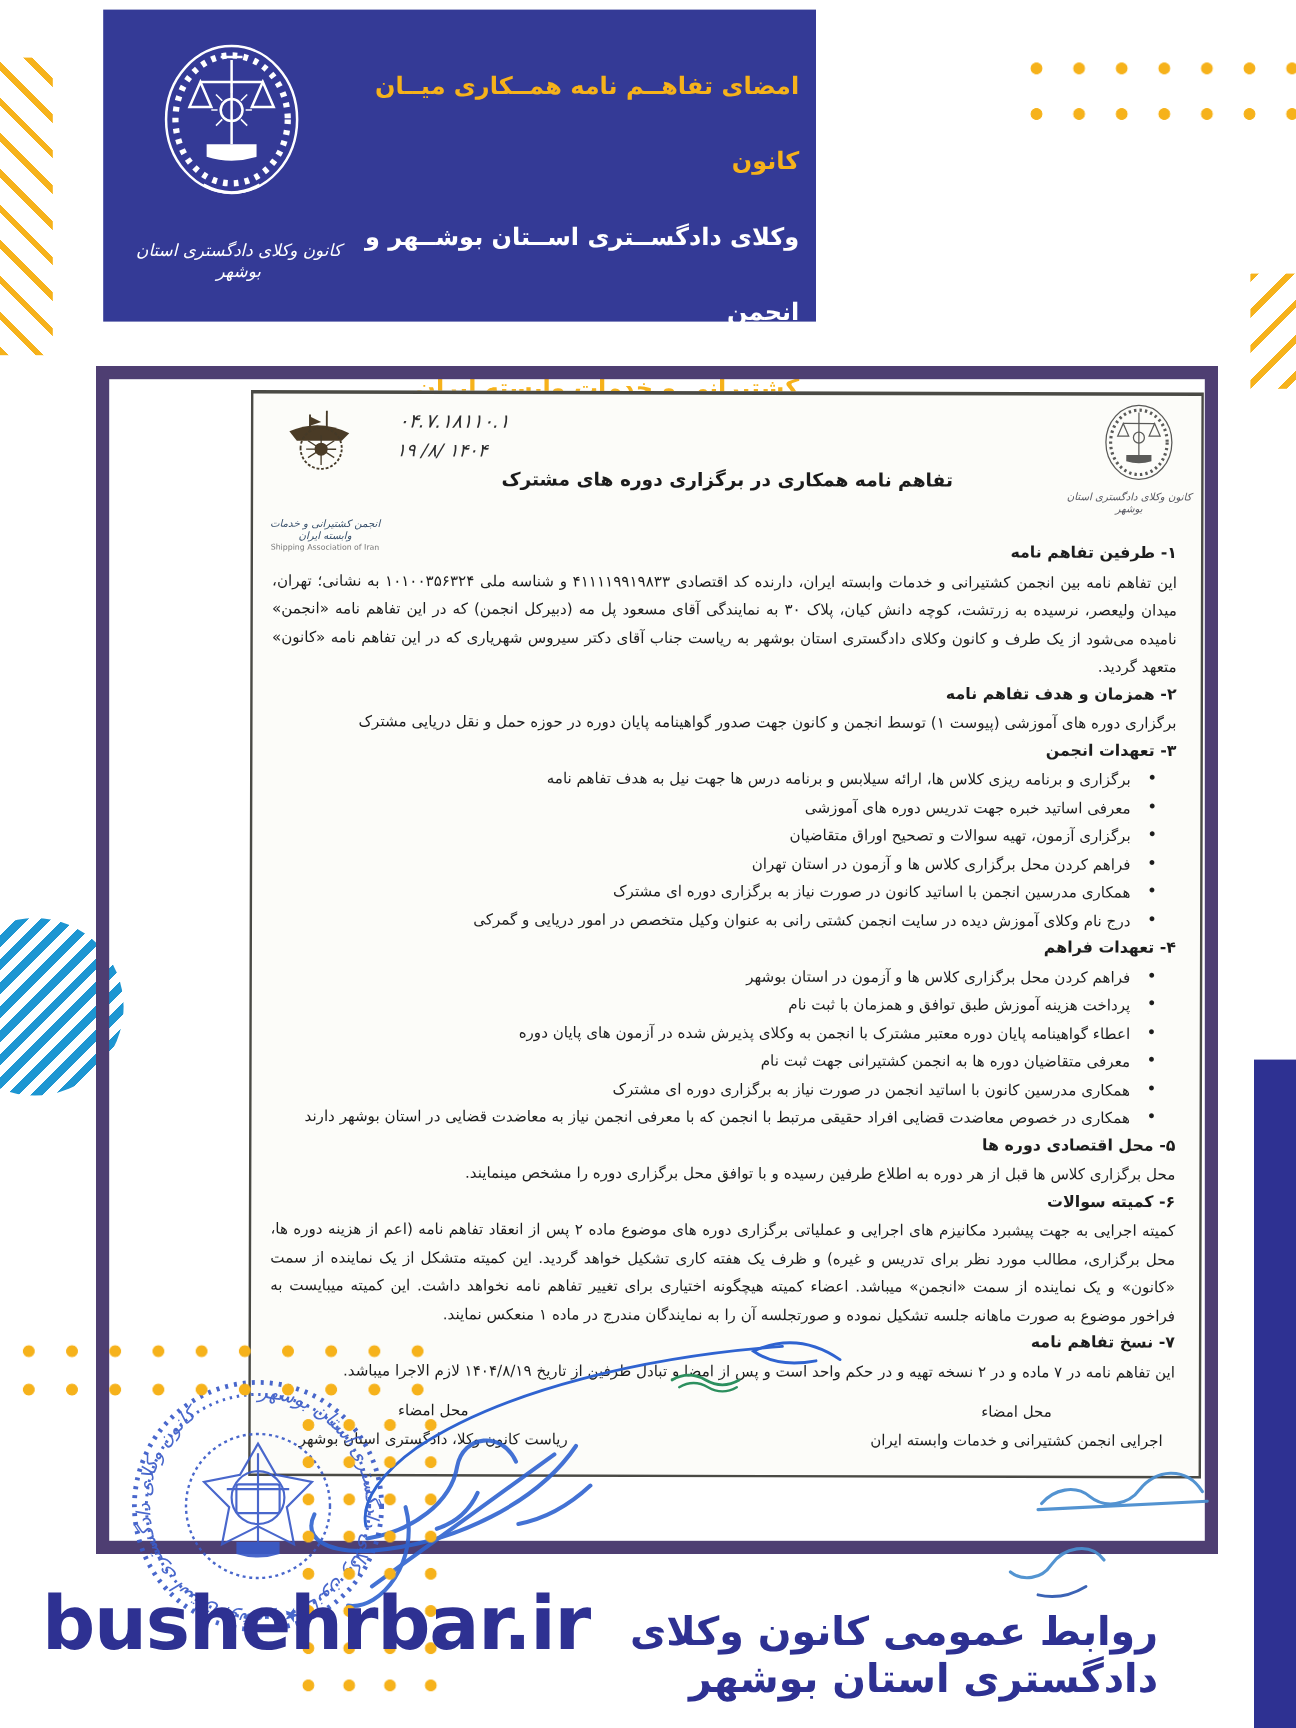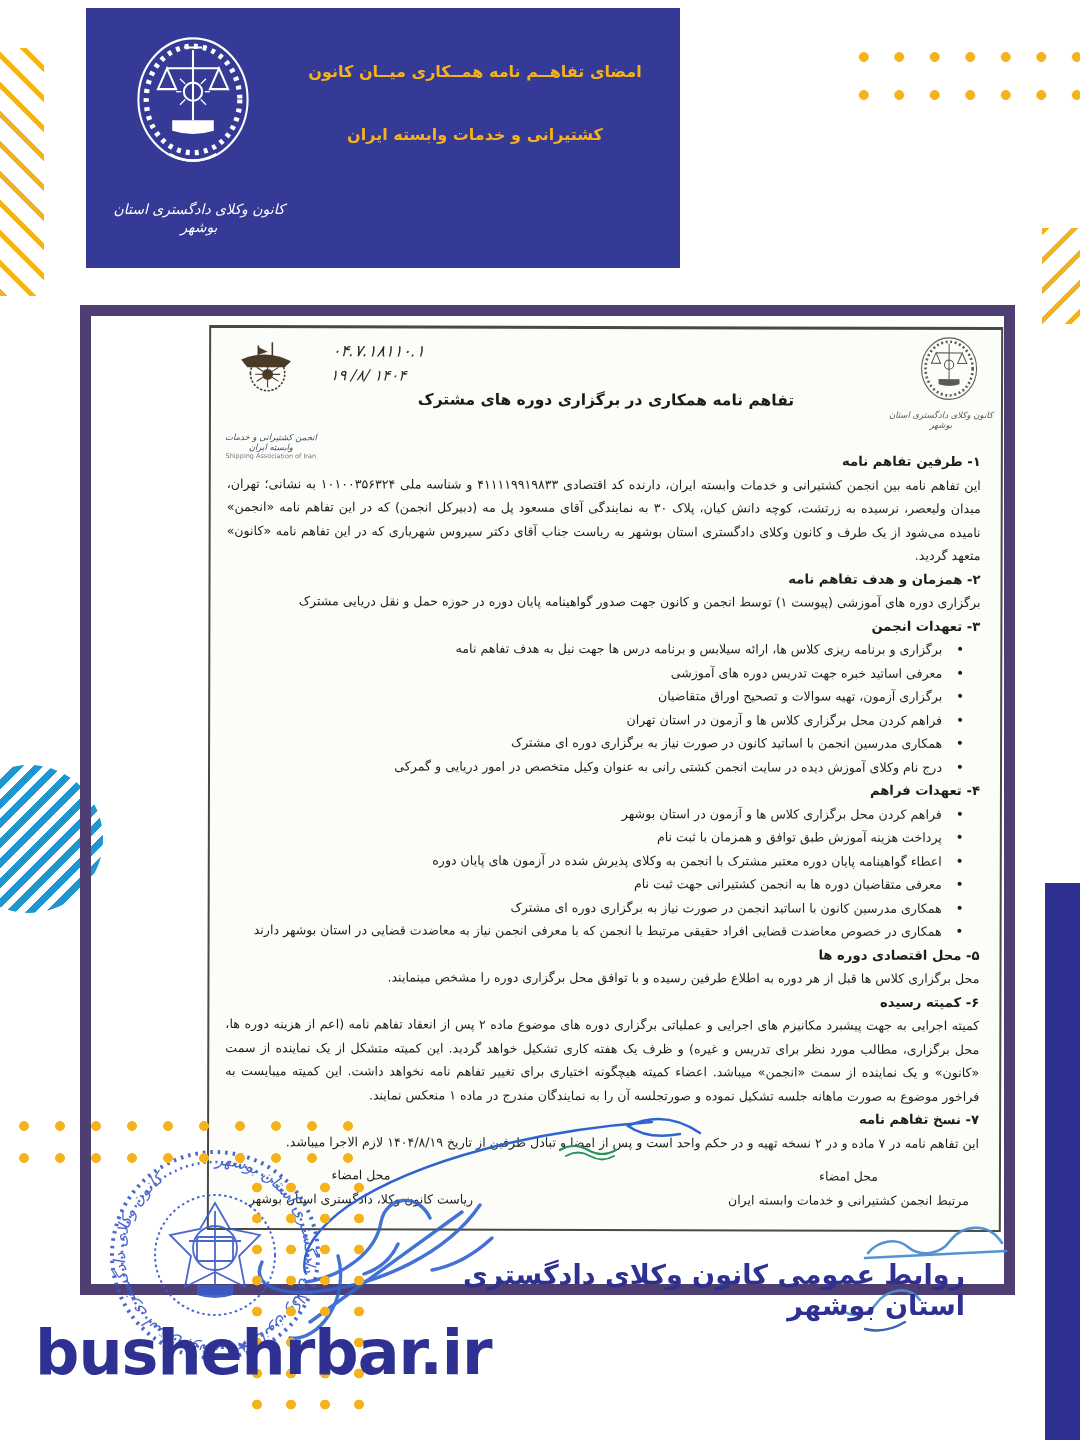--- a/index.html
+++ b/index.html
@@ -22,22 +22,22 @@
   .dots-blockB{left:240px;top:1172px;width:136px;height:240px;background-size:34px 31px;z-index:40;}
   .circle-stripes{left:-45px;top:765px;width:148px;height:148px;border-radius:50%;
     background:repeating-linear-gradient(135deg,var(--cyan) 0 7px,#ffffff 7px 14px);}
   .blue-bar{left:1045px;top:883px;width:35px;height:557px;background:var(--navy);}
 
   
   .banner{left:86px;top:8px;width:594px;height:260px;background:var(--blue-banner);}
   .banner .logo{position:absolute;left:42px;top:24px;width:130px;height:148px;}
   .banner .logo-caption{position:absolute;left:8px;top:192px;width:210px;text-align:center;
     color:#fff;font-style:italic;font-size:14px;line-height:18px;}
-  .headline{position:absolute;right:14px;top:32px;width:382px;direction:rtl;text-align:center;
-    font-weight:bold;font-size:16px;line-height:63px;}
+  .headline{position:absolute;right:14px;top:32px;width:382px;direction:rtl;text-align:right;
+    font-weight:bold;font-size:20px;line-height:63px;}
   .hl1,.hl3{color:var(--yellow);} .hl2{color:#ffffff;}
 
   
   .frame{left:80px;top:305px;width:935px;height:990px;border:11px solid var(--purple);
     box-sizing:border-box;background:transparent;}
   .paper{left:208px;top:326px;width:794px;height:905px;background:#fcfcf9;
     border:2px solid #4a4a45;border-top-width:3px;box-sizing:border-box;
     transform:rotate(0.15deg);z-index:5;}
   .doc-header{position:relative;height:118px;}
   .ship-logo{position:absolute;left:14px;top:8px;width:82px;height:78px;}
@@ -65,22 +65,22 @@
     justify-content:space-between;direction:rtl;color:#1d1d1d;}
   .sig-col{text-align:center;font-size:12.5px;line-height:24px;}
 
   
   .stamp{left:105px;top:1145px;width:220px;height:220px;z-index:20;opacity:.92;}
   .ink-layer{left:0;top:0;width:1080px;height:1440px;z-index:30;pointer-events:none;}
 
   
   .site{left:35px;top:1316px;font-size:62px;font-weight:bold;color:var(--navy);
     letter-spacing:-1px;z-index:45;}
-  .credit{left:430px;top:1259px;width:535px;text-align:right;direction:rtl;
-    font-size:27px;font-weight:bold;color:var(--navy);z-index:45;}
+  .credit{left:430px;top:1340px;width:535px;text-align:right;direction:rtl;
+    font-size:33px;font-weight:bold;color:var(--navy);z-index:45;}
 </style>
 </head>
 <body>
 
 <div class="abs stripes-tl"></div>
 <div class="abs dots dots-tr"></div>
 <div class="abs stripes-right"></div>
 <div class="abs circle-stripes"></div>
 <div class="abs blue-bar"></div>
 <div class="abs dots dots-rowsA"></div>
@@ -106,20 +106,21 @@
           <line x1="56" y1="50" x2="60" y2="54"></line>
         <line x1="44" y1="50" x2="40" y2="54"></line>
       </g>
       <path d="M34 66 h32 v8 q-16 5 -32 0 z" fill="#ffffff" stroke="none"></path>
       <path d="M32 92 q18 10 36 0" stroke-width="2"></path>
     </g>
   </svg>
   <div class="logo-caption">کانون وکلای دادگستری استان بوشهر</div>
   <div class="headline">
     <div class="hl1">امضای تفاهــم نامه همــکاری میــان کانون</div>
+    <div class="hl2">وکلای دادگســتری اســتان بوشــهر و انجمن</div>
     <div class="hl3">کشتیرانی و خدمات وابسته ایران</div>
   </div>
 </div>
 
 <div class="abs frame"></div>
 
 <div class="abs paper">
   <div class="doc-header">
     <svg class="ship-logo" viewBox="0 0 100 100">
       <g fill="none" stroke="#453a28" stroke-width="2">
@@ -175,30 +176,30 @@
       <div class="sec-b">درج نام وکلای آموزش دیده در سایت انجمن کشتی رانی به عنوان وکیل متخصص در امور دریایی و گمرکی</div>
       <div class="sec-h"><span>۴-  </span><span class="sec-t">تعهدات فراهم</span></div>
       <div class="sec-b">فراهم کردن محل برگزاری کلاس ها و آزمون در استان بوشهر</div>
       <div class="sec-b">پرداخت هزینه آموزش طبق توافق و همزمان با ثبت نام</div>
       <div class="sec-b">اعطاء گواهینامه پایان دوره معتبر مشترک با انجمن به وکلای پذیرش شده در آزمون های پایان دوره</div>
       <div class="sec-b">معرفی متقاضیان دوره ها به انجمن کشتیرانی جهت ثبت نام</div>
       <div class="sec-b">همکاری مدرسین کانون با اساتید انجمن در صورت نیاز به برگزاری دوره ای مشترک</div>
       <div class="sec-b">همکاری در خصوص معاضدت قضایی افراد حقیقی مرتبط با انجمن که با معرفی انجمن نیاز به معاضدت قضایی در استان بوشهر دارند</div>
       <div class="sec-h"><span>۵-  </span><span class="sec-t">محل اقتصادی دوره ها</span></div>
       <p class="sec-p">محل برگزاری کلاس ها قبل از هر دوره به اطلاع طرفین رسیده و با توافق محل برگزاری دوره را مشخص مینمایند.</p>
-      <div class="sec-h"><span>۶-  </span><span class="sec-t">کمیته رسیده</span></div>
+      <div class="sec-h"><span>۶-  </span><span class="sec-t">کمیته سوالات</span></div>
       <p class="sec-p">کمیته اجرایی به جهت پیشبرد مکانیزم های اجرایی و عملیاتی برگزاری دوره های موضوع ماده ۲ پس از انعقاد تفاهم نامه (اعم از هزینه دوره ها، محل برگزاری، مطالب مورد نظر برای تدریس و غیره) و ظرف یک هفته کاری تشکیل خواهد گردید. این کمیته متشکل از یک نماینده از سمت «کانون» و یک نماینده از سمت «انجمن» میباشد. اعضاء کمیته هیچگونه اختیاری برای تغییر تفاهم نامه نخواهد داشت. این کمیته میبایست به فراخور موضوع به صورت ماهانه جلسه تشکیل نموده و صورتجلسه آن را به نمایندگان مندرج در ماده ۱ منعکس نمایند.</p>
       <div class="sec-h"><span>۷-  </span><span class="sec-t">نسخ تفاهم نامه</span></div>
       <p class="sec-p">این تفاهم نامه در ۷ ماده و در ۲ نسخه تهیه و در حکم واحد است و پس از امضا و تبادل طرفین از تاریخ ۱۴۰۴/۸/۱۹ لازم الاجرا میباشد.</p>
     </div>
 
   <div class="sig-row">
     <div class="sig-col">
       <div>محل امضاء</div>
-      <div>مرتبط انجمن کشتیرانی و خدمات وابسته ایران</div>
+      <div>اجرایی انجمن کشتیرانی و خدمات وابسته ایران</div>
     </div>
     <div class="sig-col">
       <div>محل امضاء</div>
       <div>ریاست کانون وکلا، دادگستری استان بوشهر</div>
     </div>
   </div>
 </div>
 
 <svg class="abs stamp" viewBox="0 0 220 220">
   <g fill="none" stroke="#3a5bc8">

